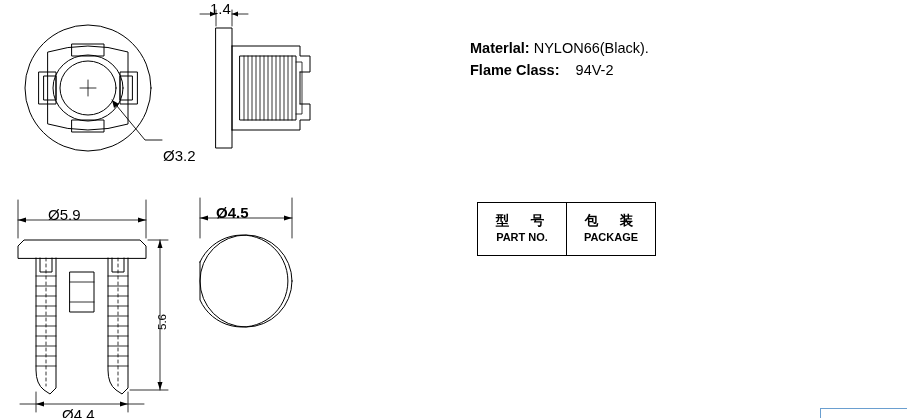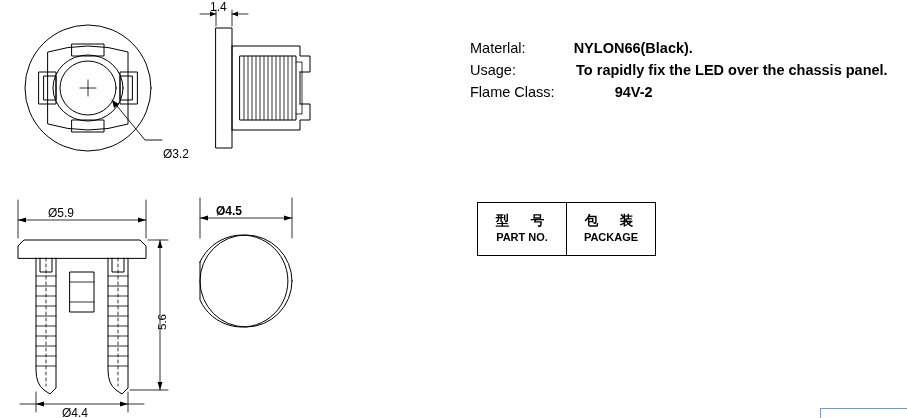--- a/index.html
+++ b/index.html
@@ -34,26 +34,25 @@
     top: 38px;
     width: 430px;
     font-size: 14.5px;
     line-height: 20px;
   }
   .spec-row {
     white-space: nowrap;
     margin-bottom: 2px;
   }
   .spec-label {
+    font-weight: bold;
+    margin-top: 9px;
+  }
+  .spec-value {
     font-weight: normal;
-    margin-top: 9px;
-  }
-  .spec-value {
-    font-weight: bold;
-    margin-left: 44px;
   }
 
   
   #unit-caption {
     left: 470px;
     top: 158px;
     width: 320px;
     text-align: center;
     font-size: 13px;
   }
@@ -90,21 +89,21 @@
     left: 820px;
     top: 408px;
     width: 86px;
     height: 18px;
     border: 1px solid #6a9fd0;
     background: #ffffff;
   }
 
   
   .dim {
-    font-size: 12px;
+    font-size: 15px;
     white-space: nowrap;
   }
   .dim-rot {
     font-size: 11.5px;
     white-space: nowrap;
     transform: rotate(-90deg);
     transform-origin: left top;
   }
 </style>
 </head>
@@ -272,25 +271,20 @@
   <div class="abs dim" style="left:62px; top:406px;">Ø4.4</div>
   <div class="abs dim-rot" style="left:156px; top:330px;">5.6</div>
   <div class="abs dim" style="left:216px; top:204px;font-weight:bold;">Ø4.5</div>
 
   <div class="abs" id="spec-block">
     <div class="spec-row">
       <span class="spec-label">Materlal:</span>
       <span class="spec-value">NYLON66(Black).</span>
     </div>
     <div class="spec-row">
-      <span class="spec-label">Usage:</span>
-      &nbsp;&nbsp;
-      <span class="spec-value">To rapidly fix the LED over the chassis panel.</span>
-    </div>
-    <div class="spec-row">
       <span class="spec-label">Flame Class:</span>
       &nbsp;&nbsp;
       <span class="spec-value">94V-2</span>
     </div>
   </div>
 
 
   <table class="abs" id="part-table">
     <tbody>
       <tr>

